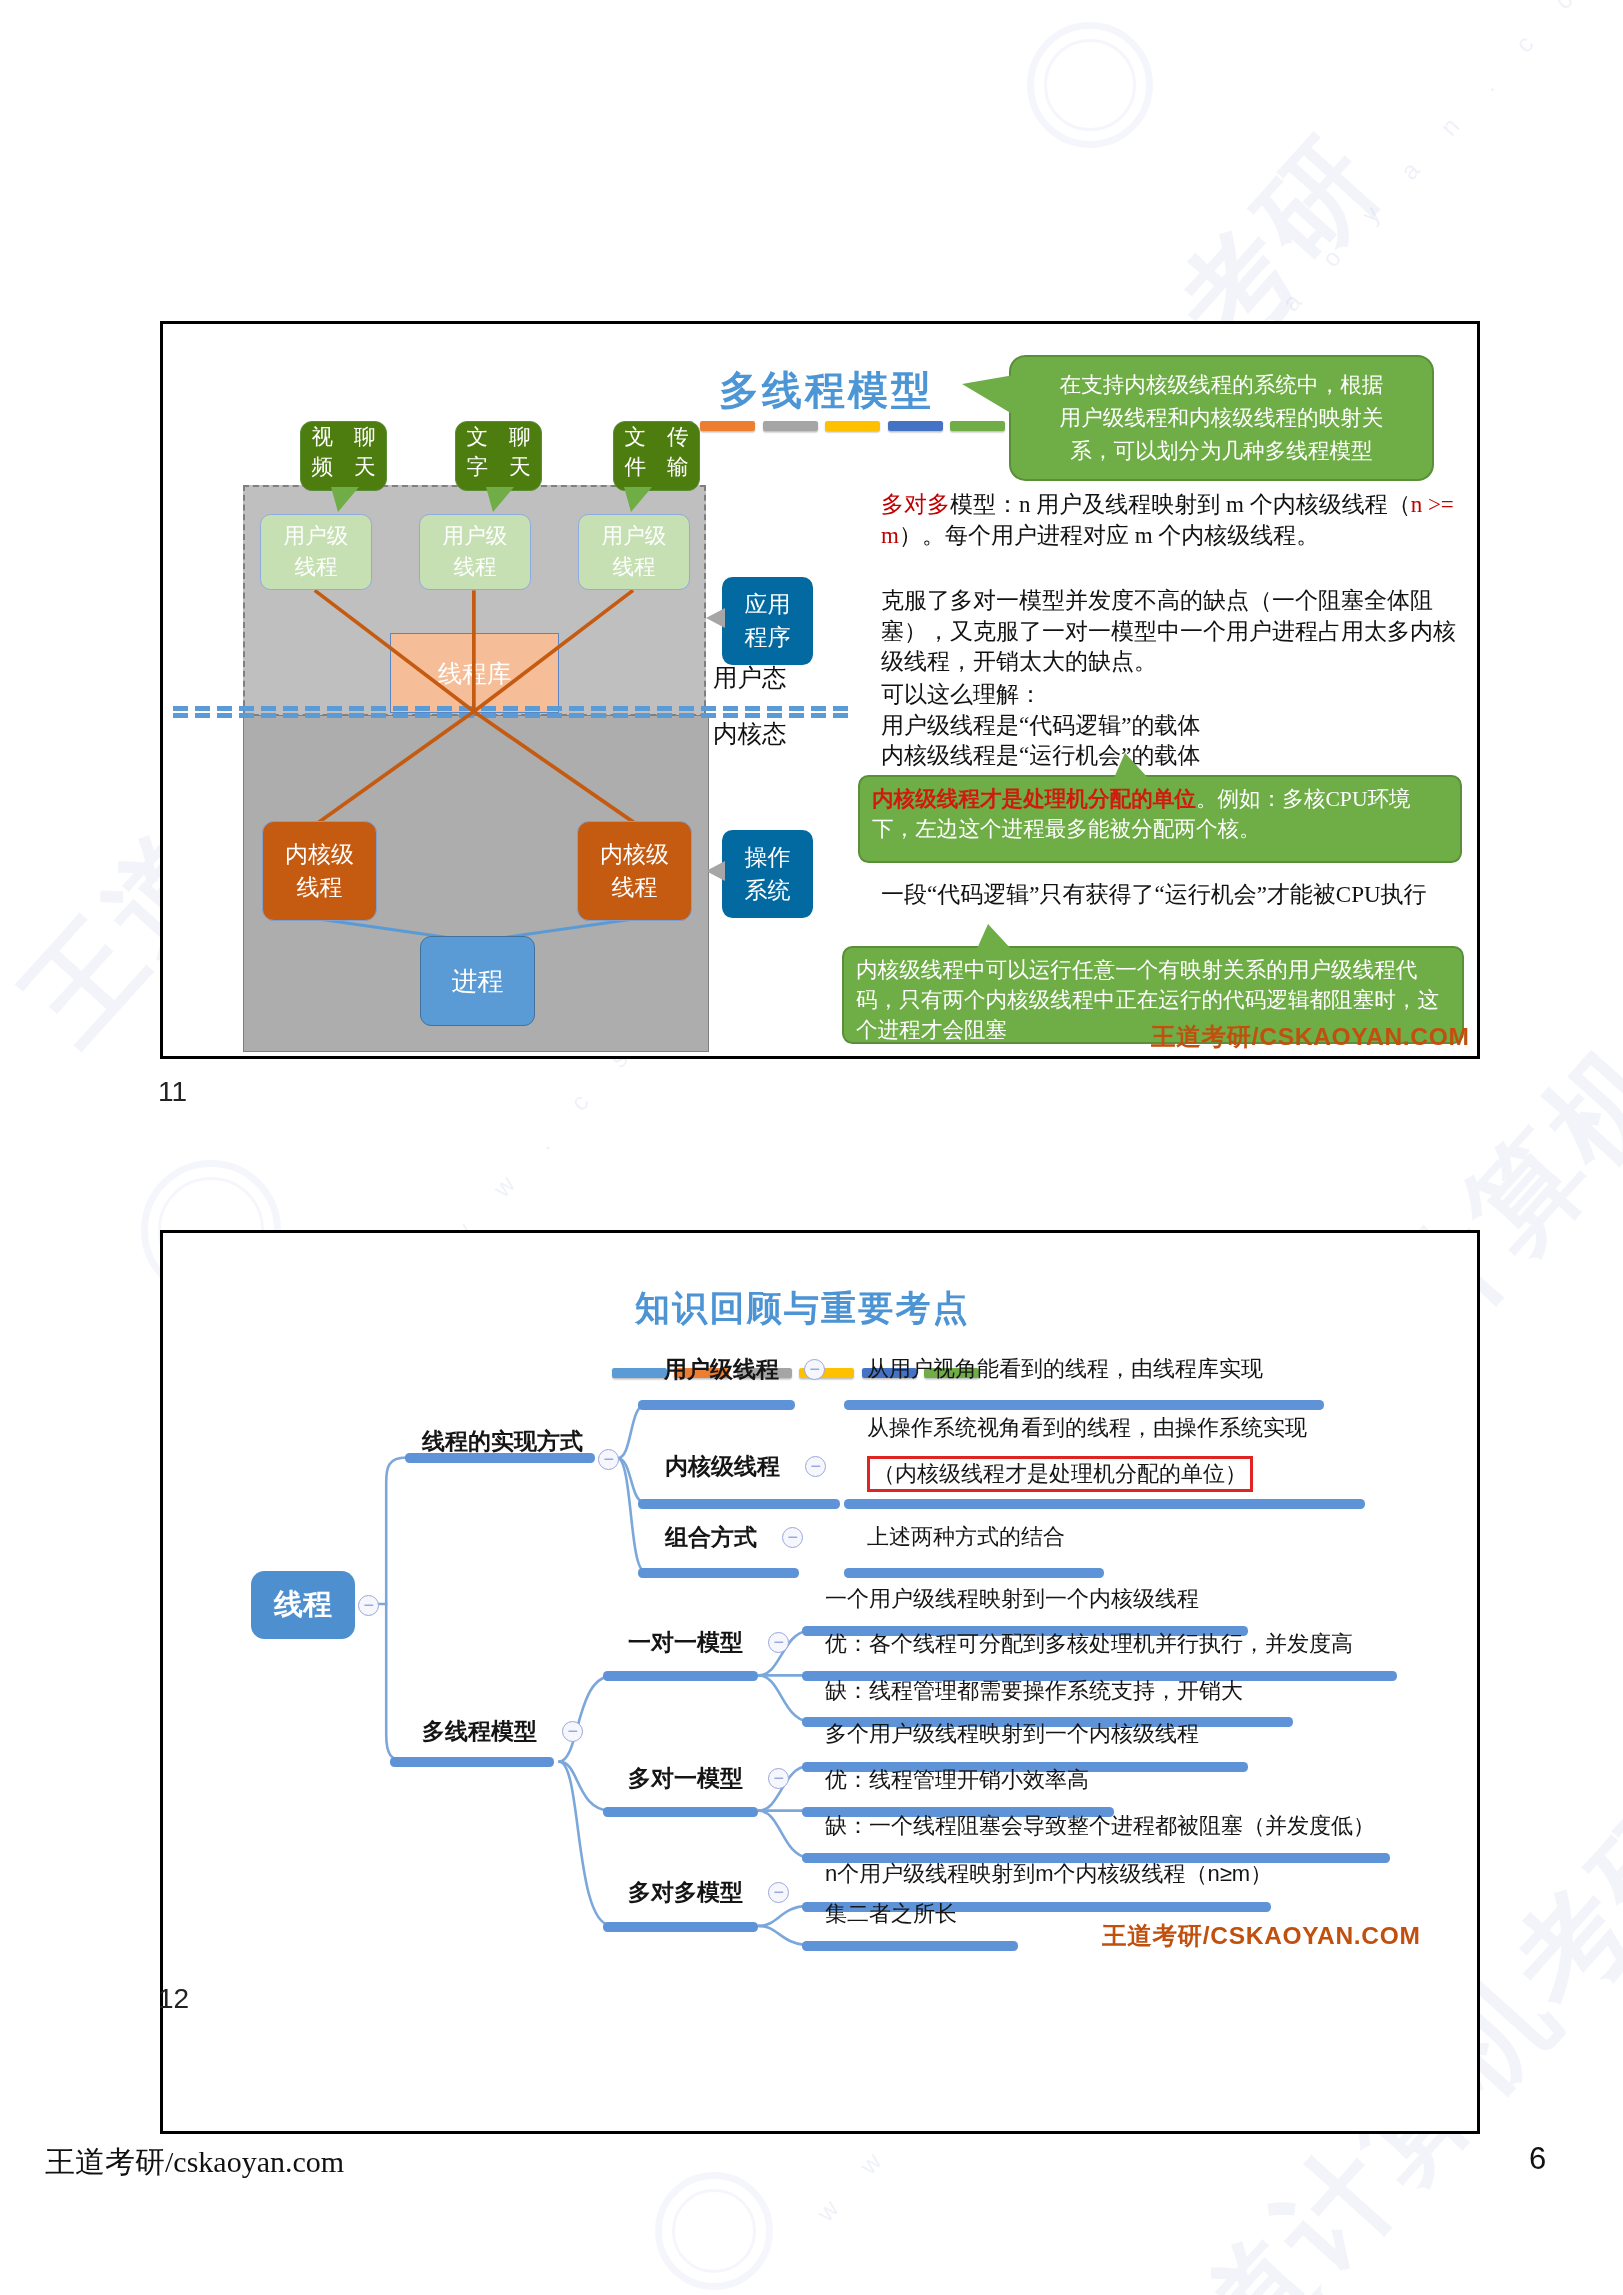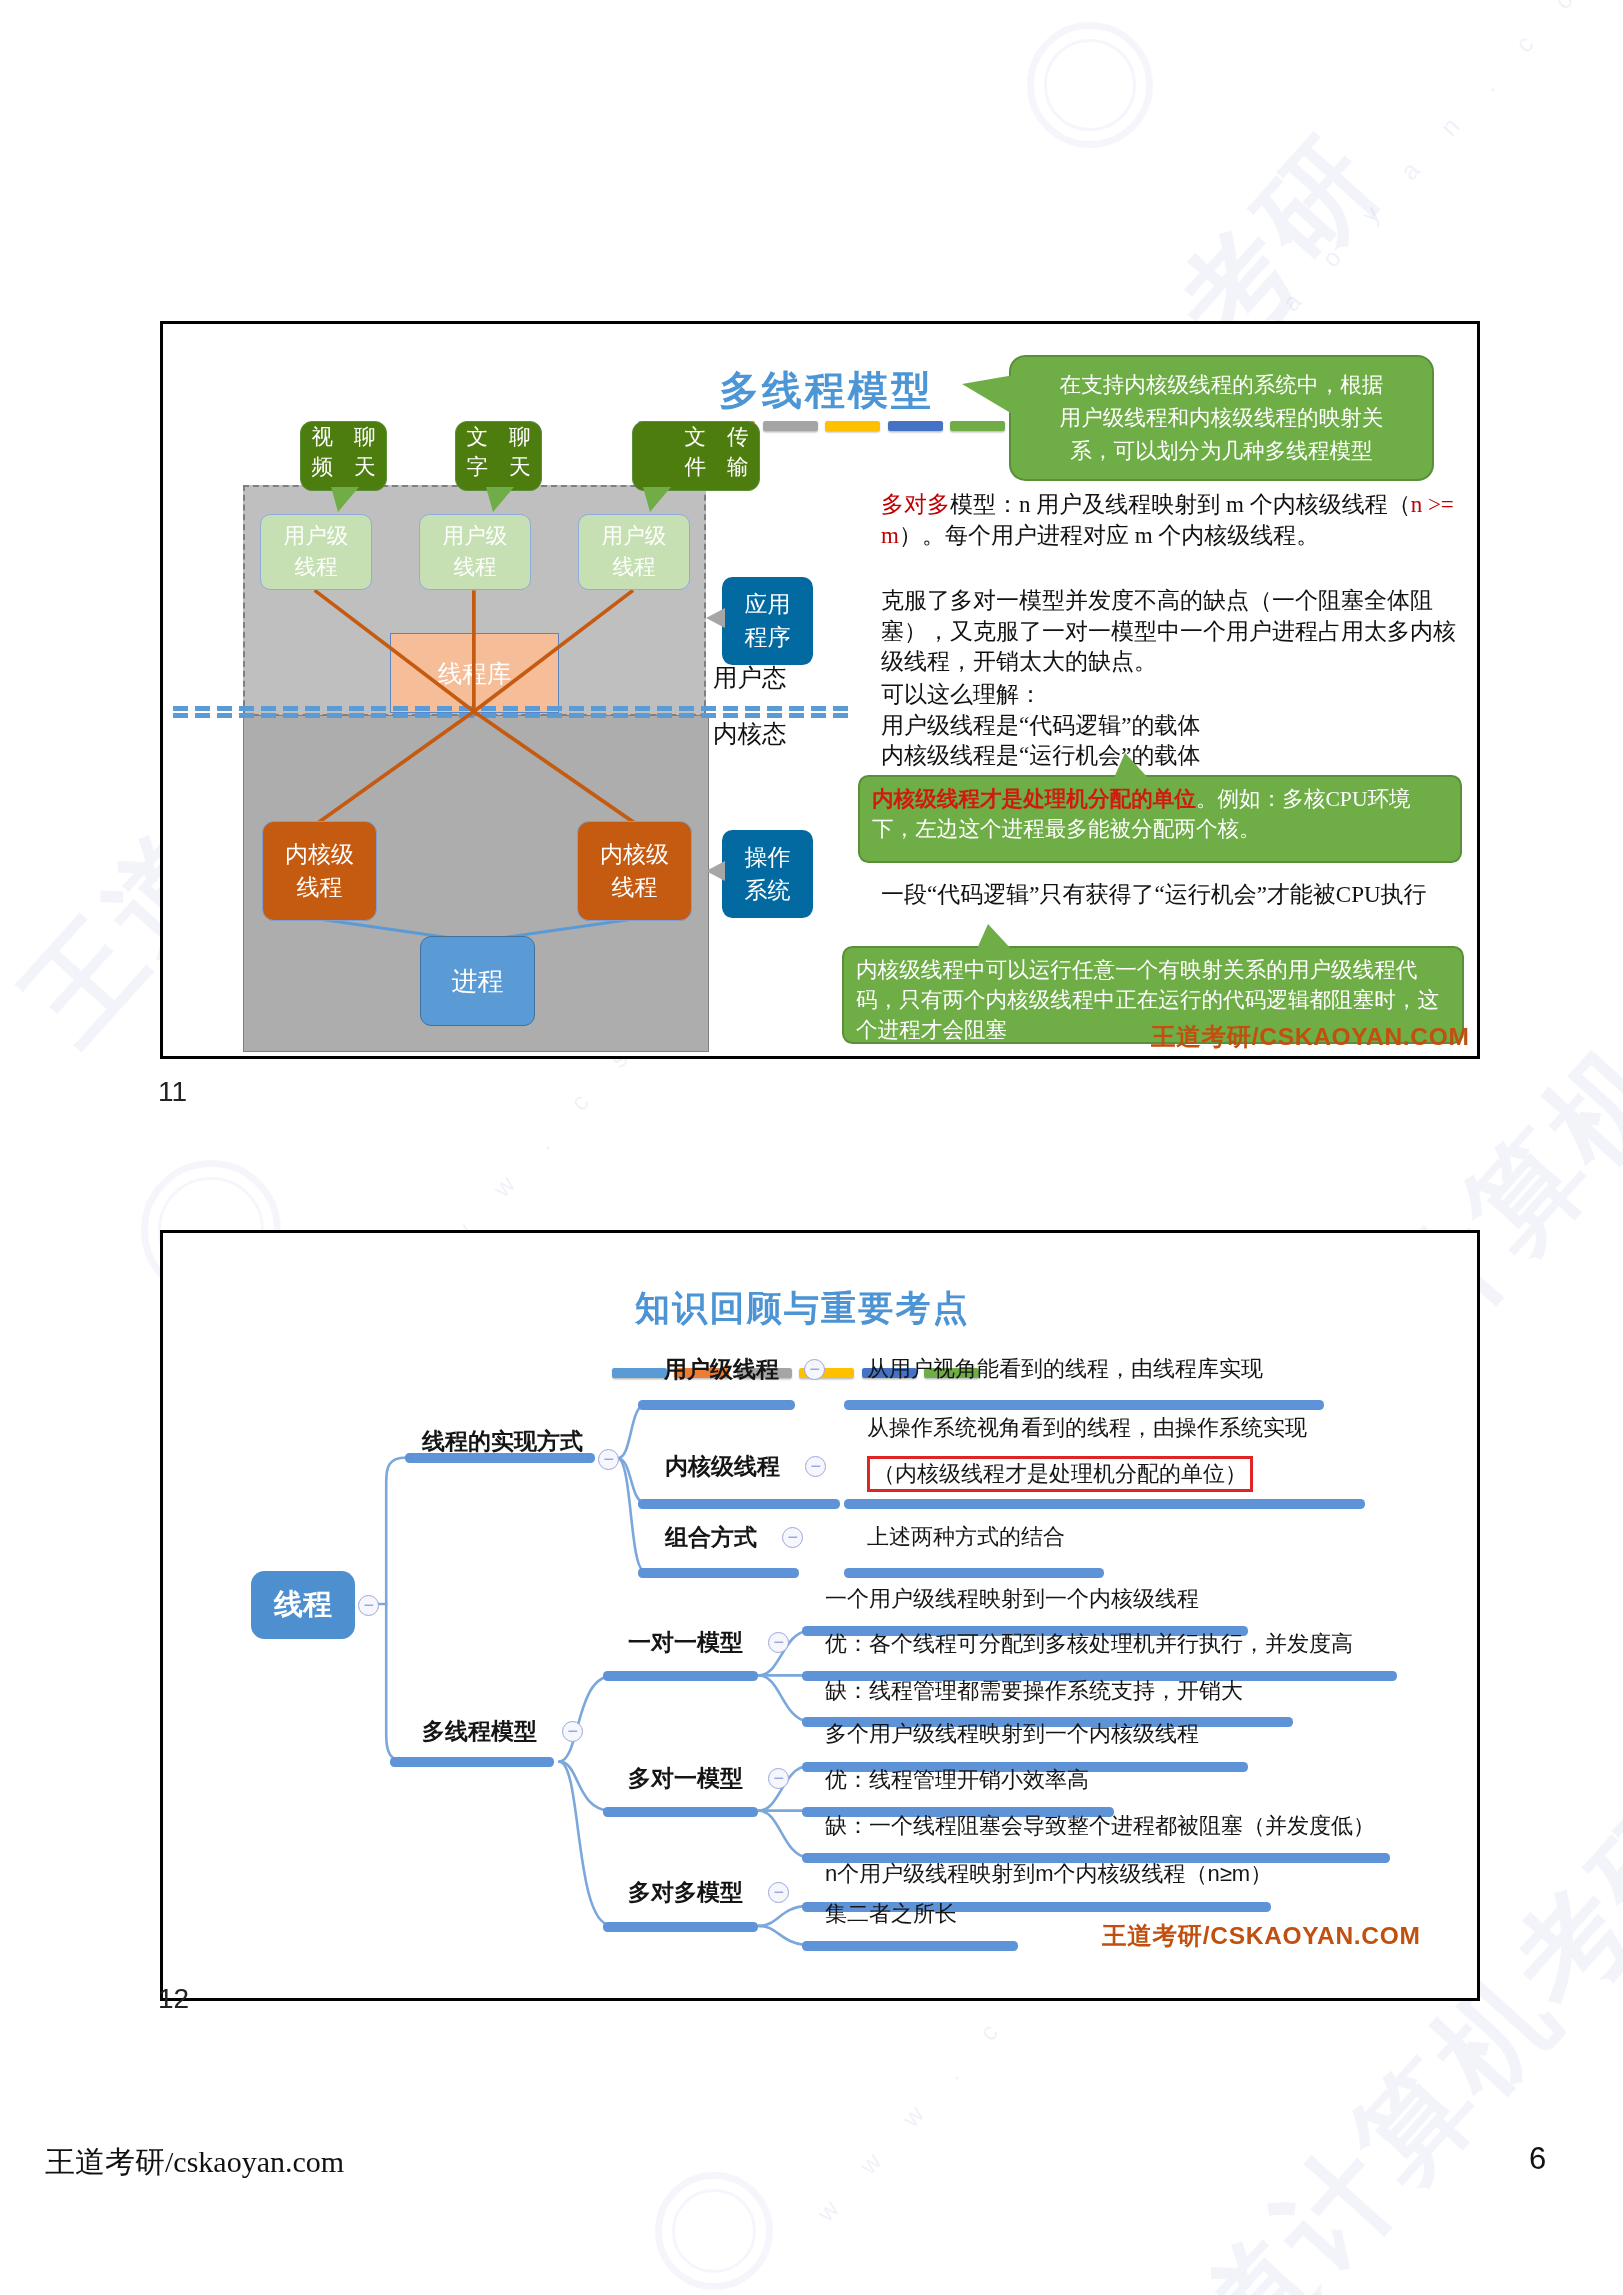--- a/index.html
+++ b/index.html
@@ -12,21 +12,21 @@
   .wm{position:absolute;color:#8d97d6;opacity:0.10;font-weight:bold;white-space:nowrap;
       transform:rotate(-48deg);pointer-events:none;z-index:0;}
   .wm-big{font-size:112px;letter-spacing:6px;}
   .wm-url{font-size:25px;letter-spacing:19.3px;opacity:0.13;font-weight:normal;}
   .wm-ring{position:absolute;border:7.4px solid #8d97d6;border-radius:50%;opacity:0.08;pointer-events:none;z-index:0;}
   .wm-ring::after{content:"";position:absolute;inset:10.4px;border:3px solid #8d97d6;border-radius:50%;}
 
   
   .slide{position:absolute;left:160px;width:1320px;background:#fff;border:3px solid #000;box-sizing:border-box;z-index:1;}
   .slide1{top:321px;height:738px;}
-  .slide2{top:1230px;height:771px;padding-left:27px;}
+  .slide2{top:1230px;height:904px;padding-left:27px;}
   .pagenum{position:absolute;left:158px;font-size:28px;color:#222;z-index:1;}
 
   
   .s1-title{position:absolute;left:556px;top:39px;font-size:40px;font-weight:bold;color:#4D96D6;letter-spacing:3px;}
   .bars{position:absolute;display:flex;gap:7.4px;}
   .bars span{display:inline-block;height:10.4px;border-radius:2.2px;box-shadow:0 1.5px 1.5px rgba(0,0,0,.25);}
   .s1-bars{left:475px;top:97px;}
   .s1-bars span{width:55px;}
   .bars span:nth-child(1){background:#5B9BD5;}
   .bars span:nth-child(2){background:#ED7D31;}
@@ -135,21 +135,21 @@
     <div class="bubble serif" style="left:137px;">
       <span>视频</span>
       <span>聊天</span>
       <div class="tail"></div>
     </div>
     <div class="bubble serif" style="left:292px;">
       <span>文字</span>
       <span>聊天</span>
       <div class="tail"></div>
     </div>
-    <div class="bubble serif" style="left:469px;padding-left:41px;">
+    <div class="bubble serif" style="left:450px;">
       <span>文件</span>
       <span>传输</span>
       <div class="tail" style="left:10.4px;"></div>
     </div>
 
     <div class="gray-box-top"></div>
 
     <div class="ubox serif" style="left:97px;">
       <span>用户级</span>
       <span>线程</span>

